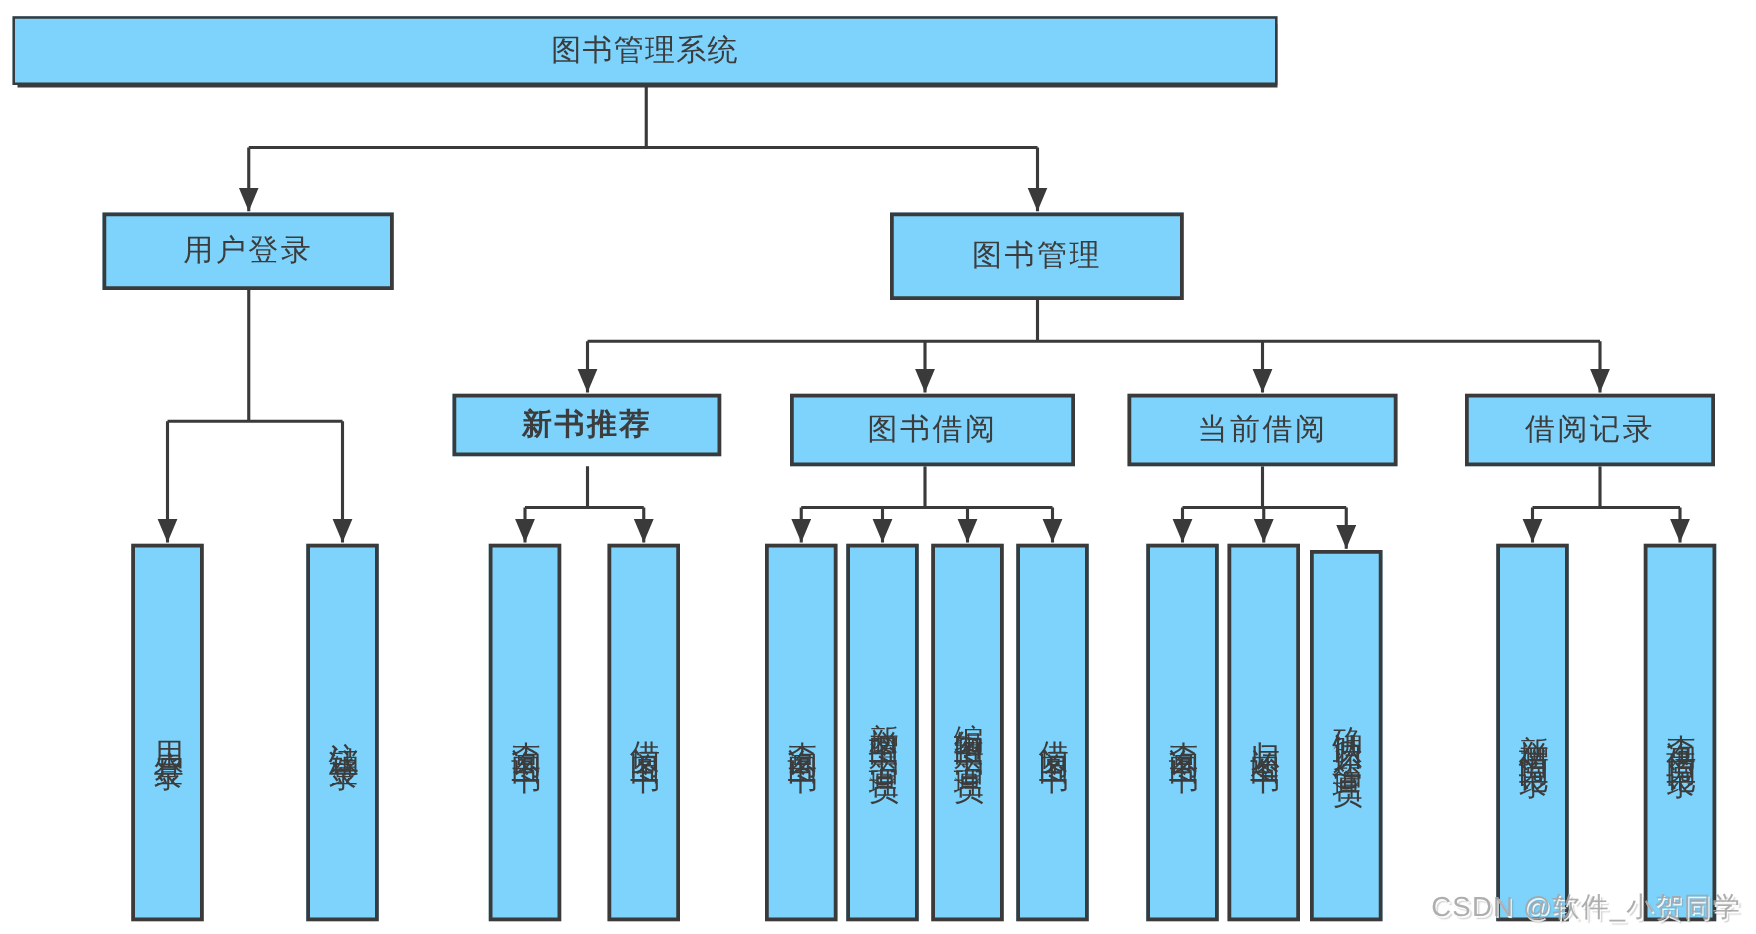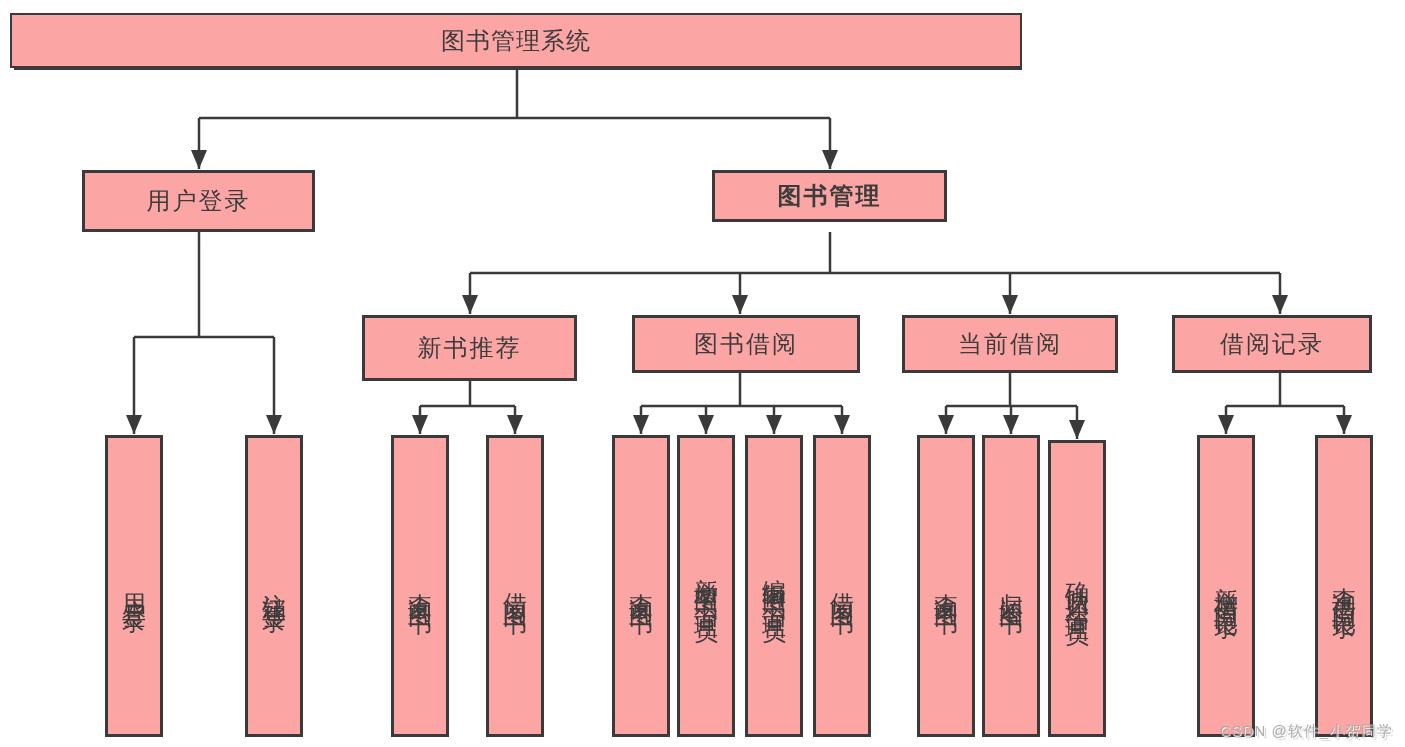--- a/index.html
+++ b/index.html
@@ -14,21 +14,21 @@
   }
   #edges {
     position: absolute;
     left: 0; top: 0;
     width: 1405px; height: 747px;
     pointer-events: none;
   }
   .box {
     position: absolute;
     box-sizing: border-box;
-    background: #fca5a5;
+    background: #7dd3fc;
     border: 3px solid #3a3a3a;
     color: #3c3c3c;
     display: flex;
     align-items: center;
     justify-content: center;
     font-size: 24px;
     line-height: 1;
     z-index: 2;
   }
   .h { letter-spacing: 2px; }
@@ -40,21 +40,21 @@
   .v {
     writing-mode: vertical-rl;
     text-orientation: mixed;
     letter-spacing: 6px;
     font-size: 24px;
   }
   .watermark {
     position: absolute;
     right: 12px;
     bottom: 6px;
-    font-size: 15px;
+    font-size: 22px;
     letter-spacing: 1px;
     color: rgba(165,165,165,0.9);
     text-shadow: 1px 1px 0 rgba(255,255,255,0.85), 2px 2px 1px rgba(120,120,120,0.35);
     z-index: 5;
     white-space: nowrap;
   }
 </style>
 </head>
 <body>
 
@@ -99,23 +99,23 @@
 
       <path d="M1280,373 V406 M1226,406 H1344"></path>
       <line x1="1226" y1="406" x2="1226" y2="434" marker-end="url(#arw)"></line>
       <line x1="1344" y1="406" x2="1344" y2="434" marker-end="url(#arw)"></line>
     </g>
   </svg>
 
   <div class="box h root" style="left:10px; top:13px; width:1012px; height:55px;">图书管理系统</div>
 
   <div class="box h" style="left:82px; top:170px; width:233px; height:62px;">用户登录</div>
-  <div class="box h" style="left:712px; top:170px; width:235px; height:52px;font-weight:bold;">图书管理</div>
+  <div class="box h" style="left:712px; top:170px; width:235px; height:70px;">图书管理</div>
 
-  <div class="box h" style="left:362px; top:315px; width:215px; height:66px;">新书推荐</div>
+  <div class="box h" style="left:362px; top:315px; width:215px; height:50px;font-weight:bold;">新书推荐</div>
   <div class="box h" style="left:632px; top:315px; width:228px; height:58px;">图书借阅</div>
   <div class="box h" style="left:902px; top:315px; width:216px; height:58px;">当前借阅</div>
   <div class="box h" style="left:1172px; top:315px; width:200px; height:58px;">借阅记录</div>
 
   <div class="box v" style="left:105px; top:435px; width:58px; height:302px;">用户登录</div>
   <div class="box v" style="left:245px; top:435px; width:58px; height:302px;">注销登录</div>
 
   <div class="box v" style="left:391px; top:435px; width:58px; height:302px;">查询图书</div>
   <div class="box v" style="left:486px; top:435px; width:58px; height:302px;">借阅图书</div>
 

